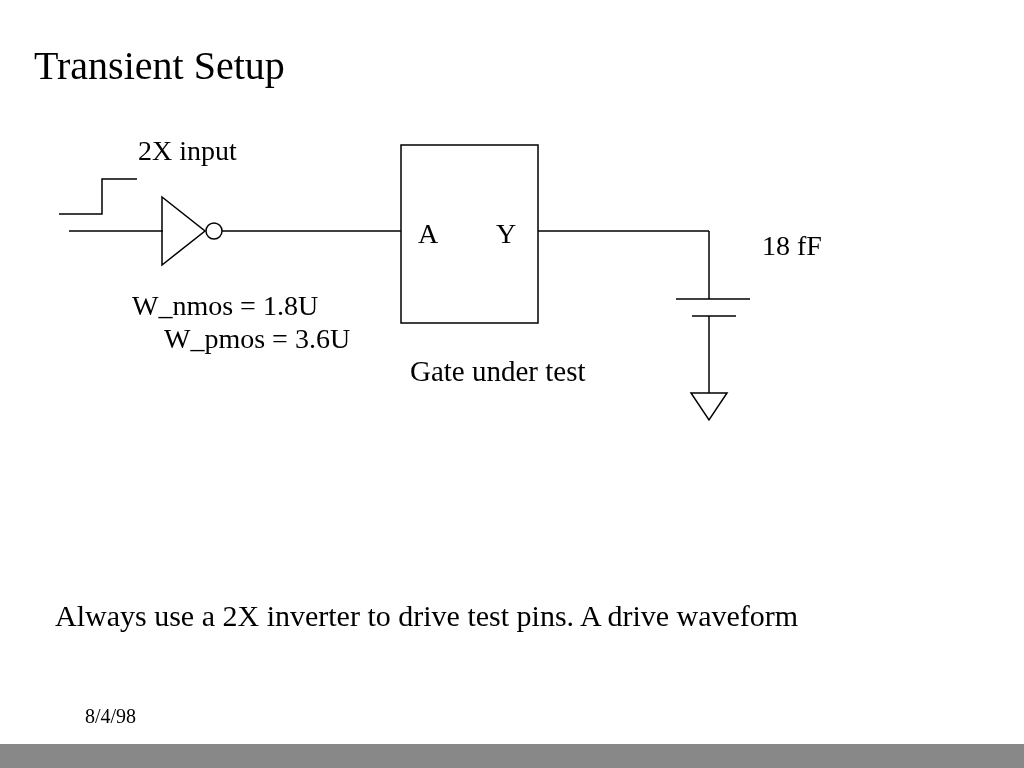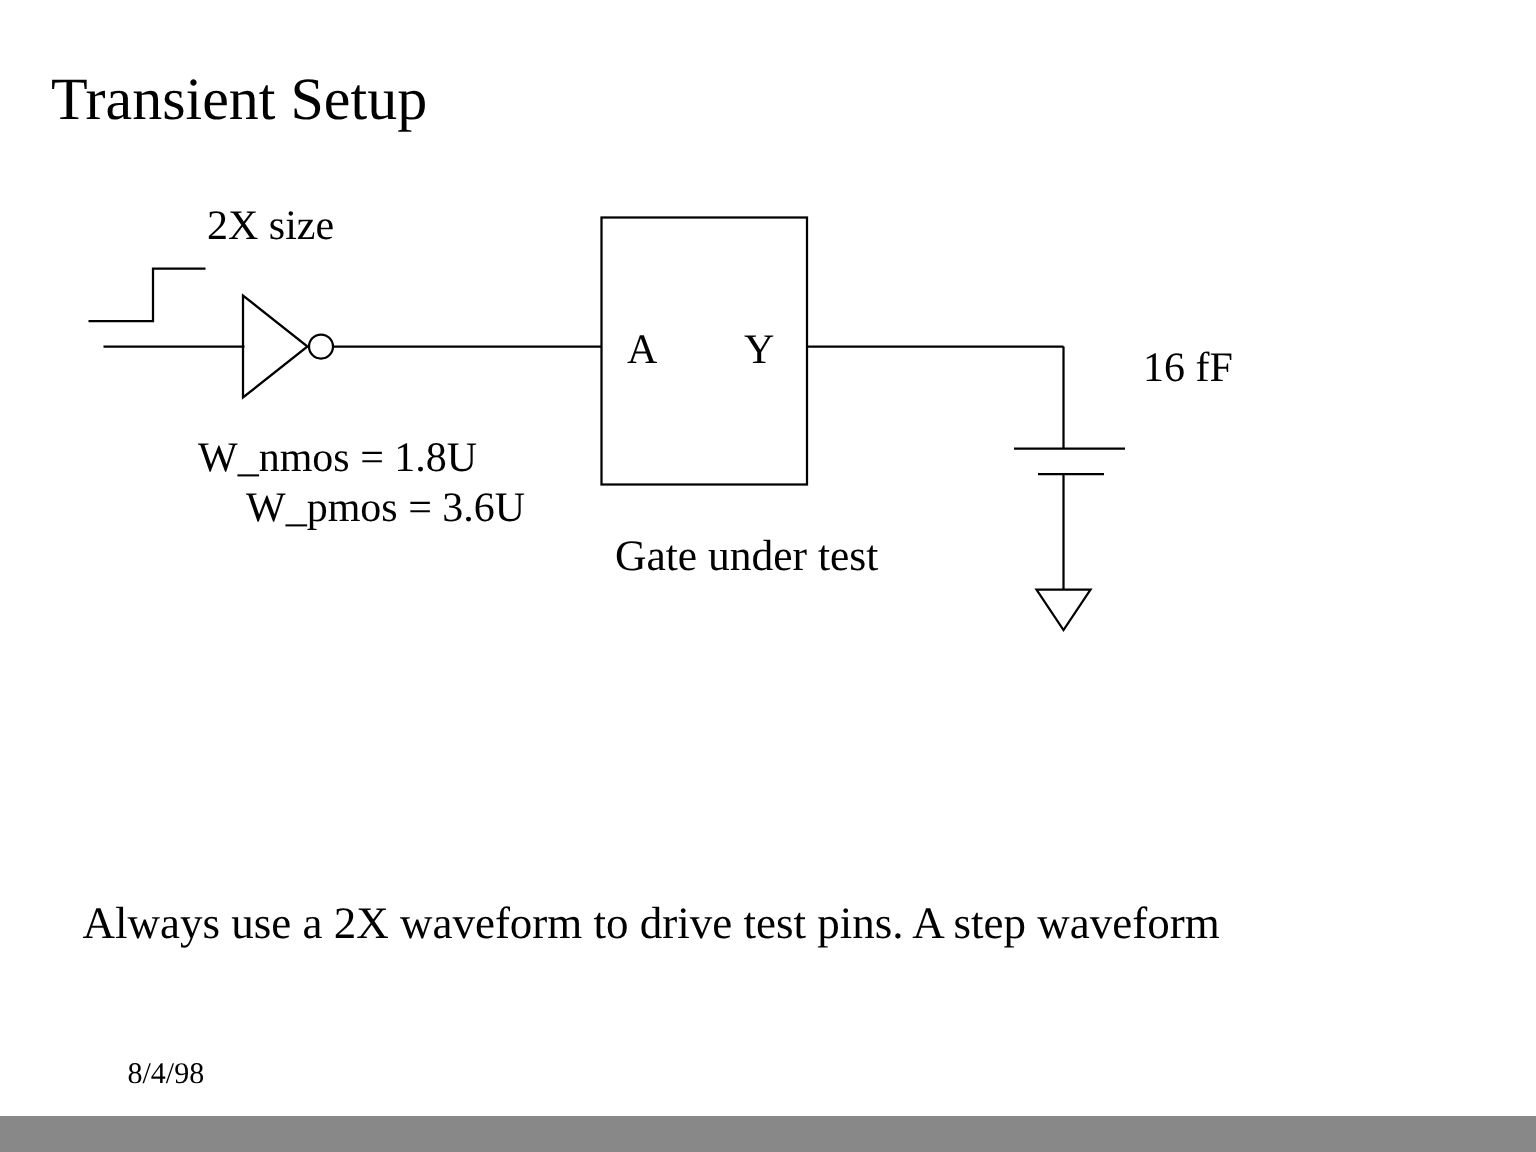--- a/index.html
+++ b/index.html
@@ -53,34 +53,34 @@
     <line x1="676" y1="299" x2="750" y2="299"></line>
     <line x1="692" y1="316" x2="736" y2="316"></line>
 
     <line x1="709" y1="316" x2="709" y2="393"></line>
 
     <polygon points="691,393 727,393 709,420"></polygon>
   </svg>
 
   <div class="abs title">Transient Setup</div>
 
-  <div class="abs lbl-2x">2X size</div>
+  <div class="abs lbl-2x">2X input</div>
 
   <div class="abs lbl-nmos">W_nmos = 1.8U</div>
 
   <div class="abs lbl-pmos">W_pmos = 3.6U</div>
 
   <div class="abs pin-a">A</div>
 
   <div class="abs pin-y">Y</div>
 
-  <div class="abs lbl-cap">16 fF</div>
+  <div class="abs lbl-cap">18 fF</div>
 
   <div class="abs lbl-gut">Gate under test</div>
 
 
   <div class="abs body2">
-    <div>Always use a 2X waveform to drive test pins. A step waveform</div>
+    <div>Always use a 2X inverter to drive test pins. A drive waveform</div>
   </div>
 
   <div class="abs footer">8/4/98</div>
 
 </div>
 
 </body></html>

